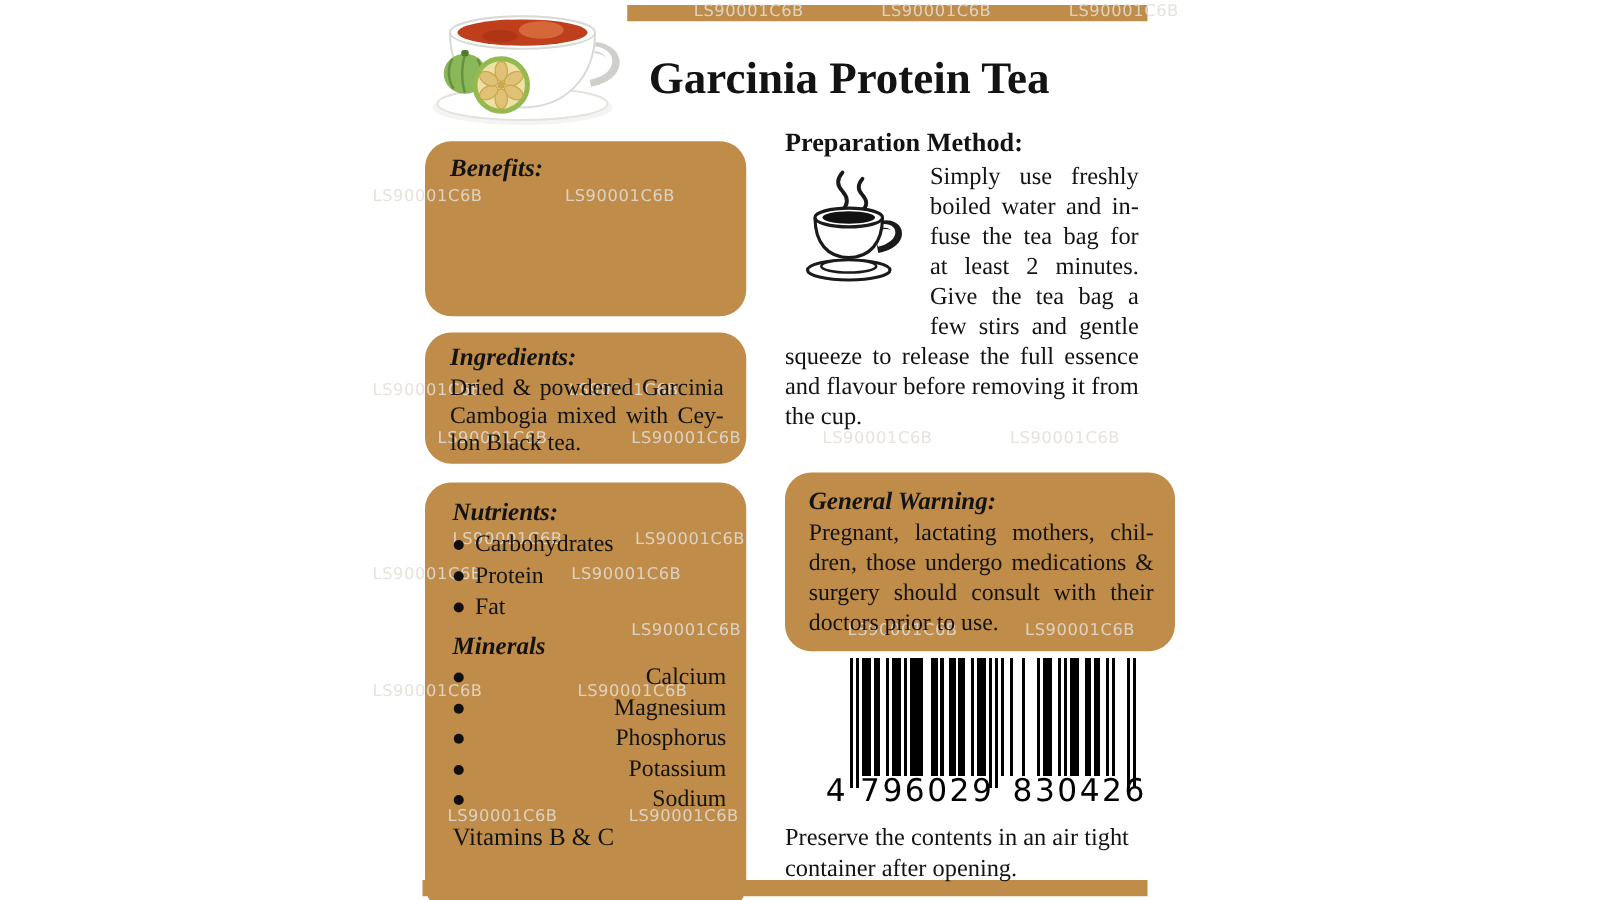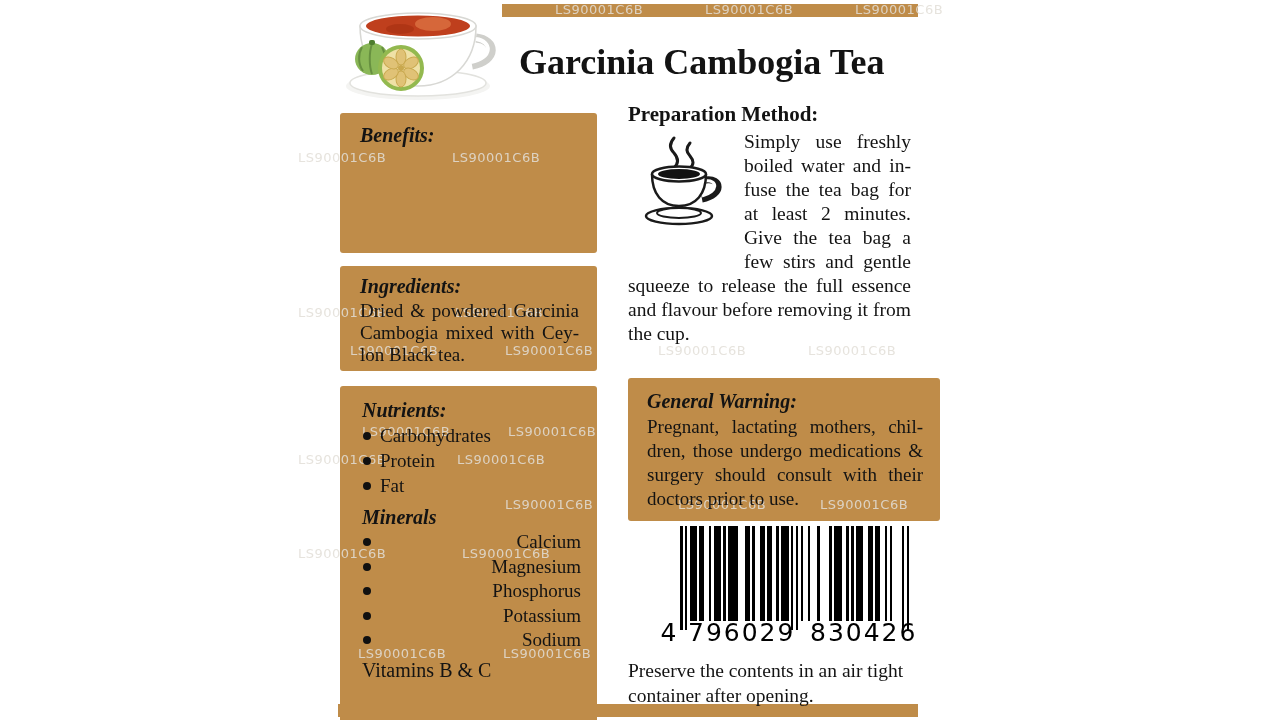--- a/index.html
+++ b/index.html
@@ -10,21 +10,21 @@
   .bar-top{top:4px;}
   .bar-bottom{top:704px;}
 
   .photo{position:absolute;left:-8px;top:2px;width:172px;height:100px;}
   .title{position:absolute;left:181px;top:42px;width:398px;font-size:36px;line-height:40px;
          font-weight:bold;white-space:nowrap;}
 
   .col-left{position:absolute;left:2px;top:113px;width:257px;}
   .col-right{position:absolute;left:290px;top:100px;width:283px;}
 
-  .box{background:#bf8c49;border-radius:3px;overflow:hidden;}
+  .box{background:#bf8c49;border-radius:21px;overflow:hidden;}
   .box > *{position:relative;z-index:3;}
   .z3{position:relative;z-index:3;}
 
   .h-it{font-weight:bold;font-style:italic;font-size:20px;line-height:25px;}
   .h-it-lg{font-weight:bold;font-size:21px;line-height:28px;}
 
   ul.blist{list-style:none;margin:0;padding:0;}
   ul.blist li{display:flex;align-items:center;font-size:19px;}
   .blt{width:8px;height:8px;background:#101010;border-radius:50%;margin:0 9px 0 1px;flex:none;}
 
@@ -90,21 +90,21 @@
           <ellipse cx="81" cy="61" rx="5" ry="8" transform="rotate(60 81 61)"></ellipse>
           <ellipse cx="81" cy="72" rx="5" ry="8" transform="rotate(120 81 72)"></ellipse>
           <ellipse cx="71" cy="77" rx="5" ry="8"></ellipse>
           <ellipse cx="61" cy="72" rx="5" ry="8" transform="rotate(60 61 72)"></ellipse>
           <ellipse cx="61" cy="61" rx="5" ry="8" transform="rotate(120 61 61)"></ellipse>
         </g>
         <circle cx="71" cy="66" r="3" fill="#c9a84e"></circle>
       </svg>
     </div>
 
-    <div class="title">Garcinia Cambogia Tea</div>
+    <div class="title">Garcinia Protein Tea</div>
 
     <div class="col-left">
 
       <div class="box box-benefits">
         <div class="h-it">Benefits:</div>
       </div>
 
       <div class="box box-ingredients">
         <div class="h-it">Ingredients:</div>
         <p class="ing-text">Dried &amp; powdered Garcinia Cambogia mixed with Cey­lon Black tea.</p>

